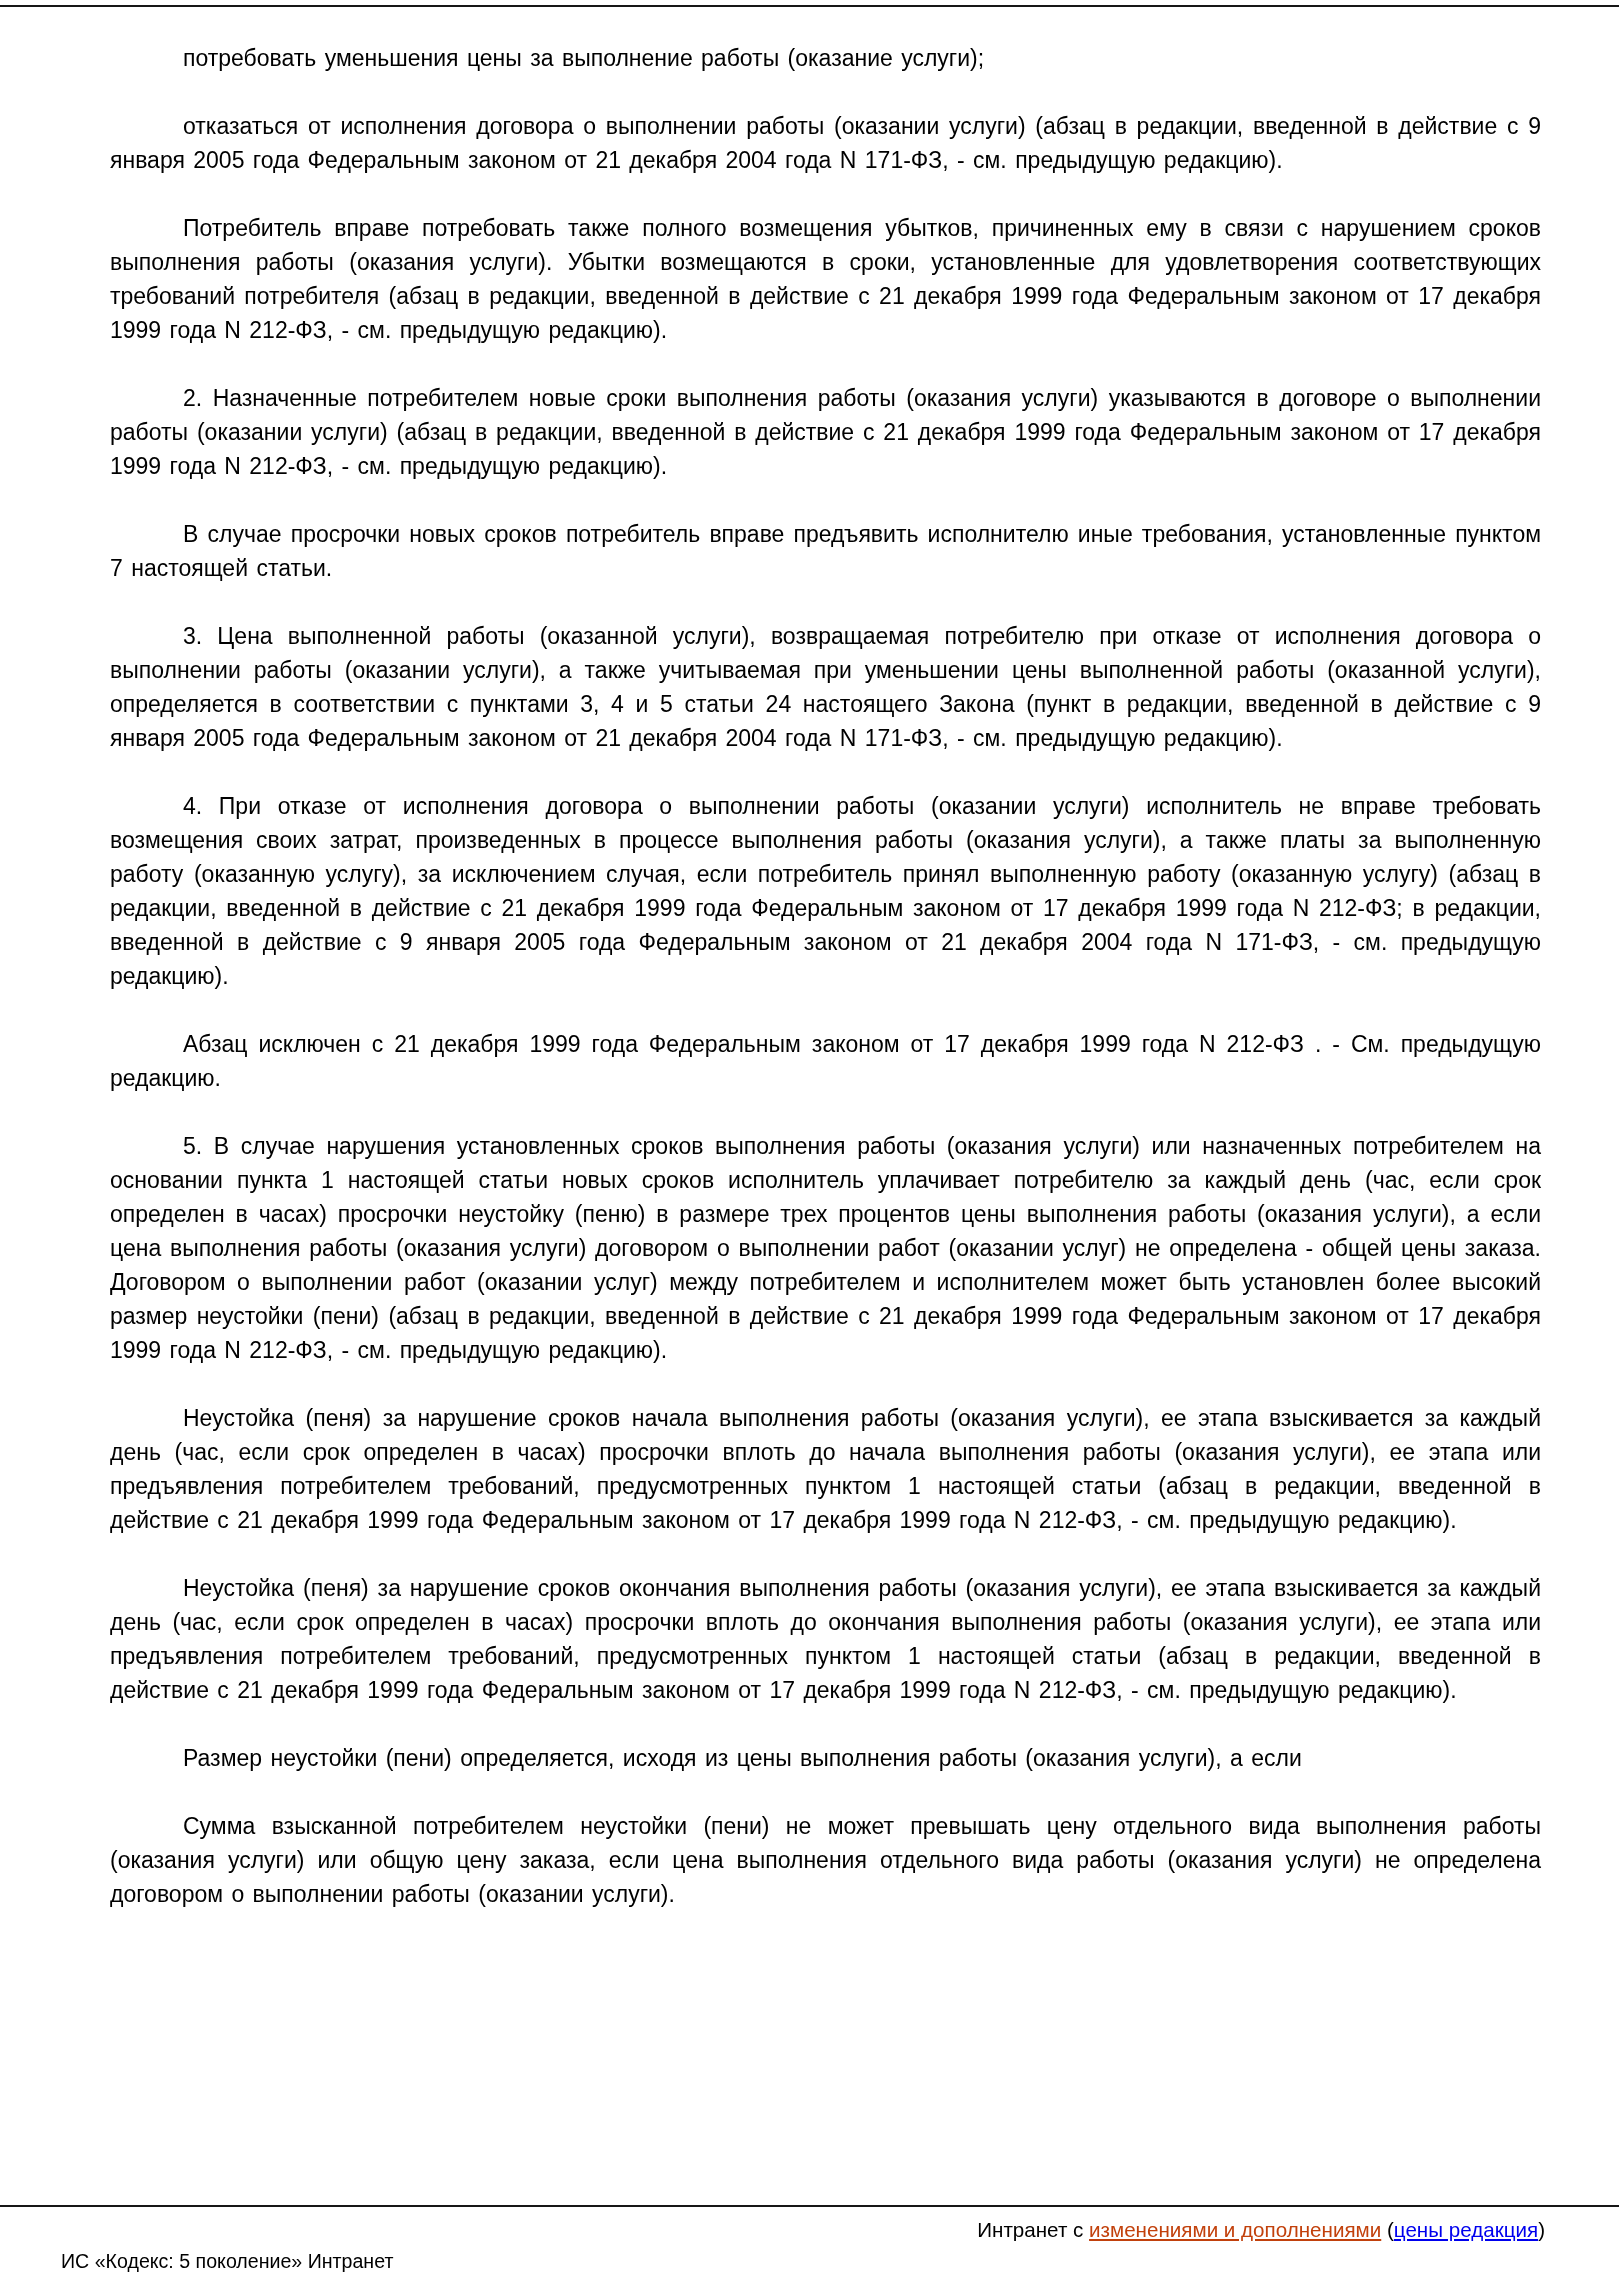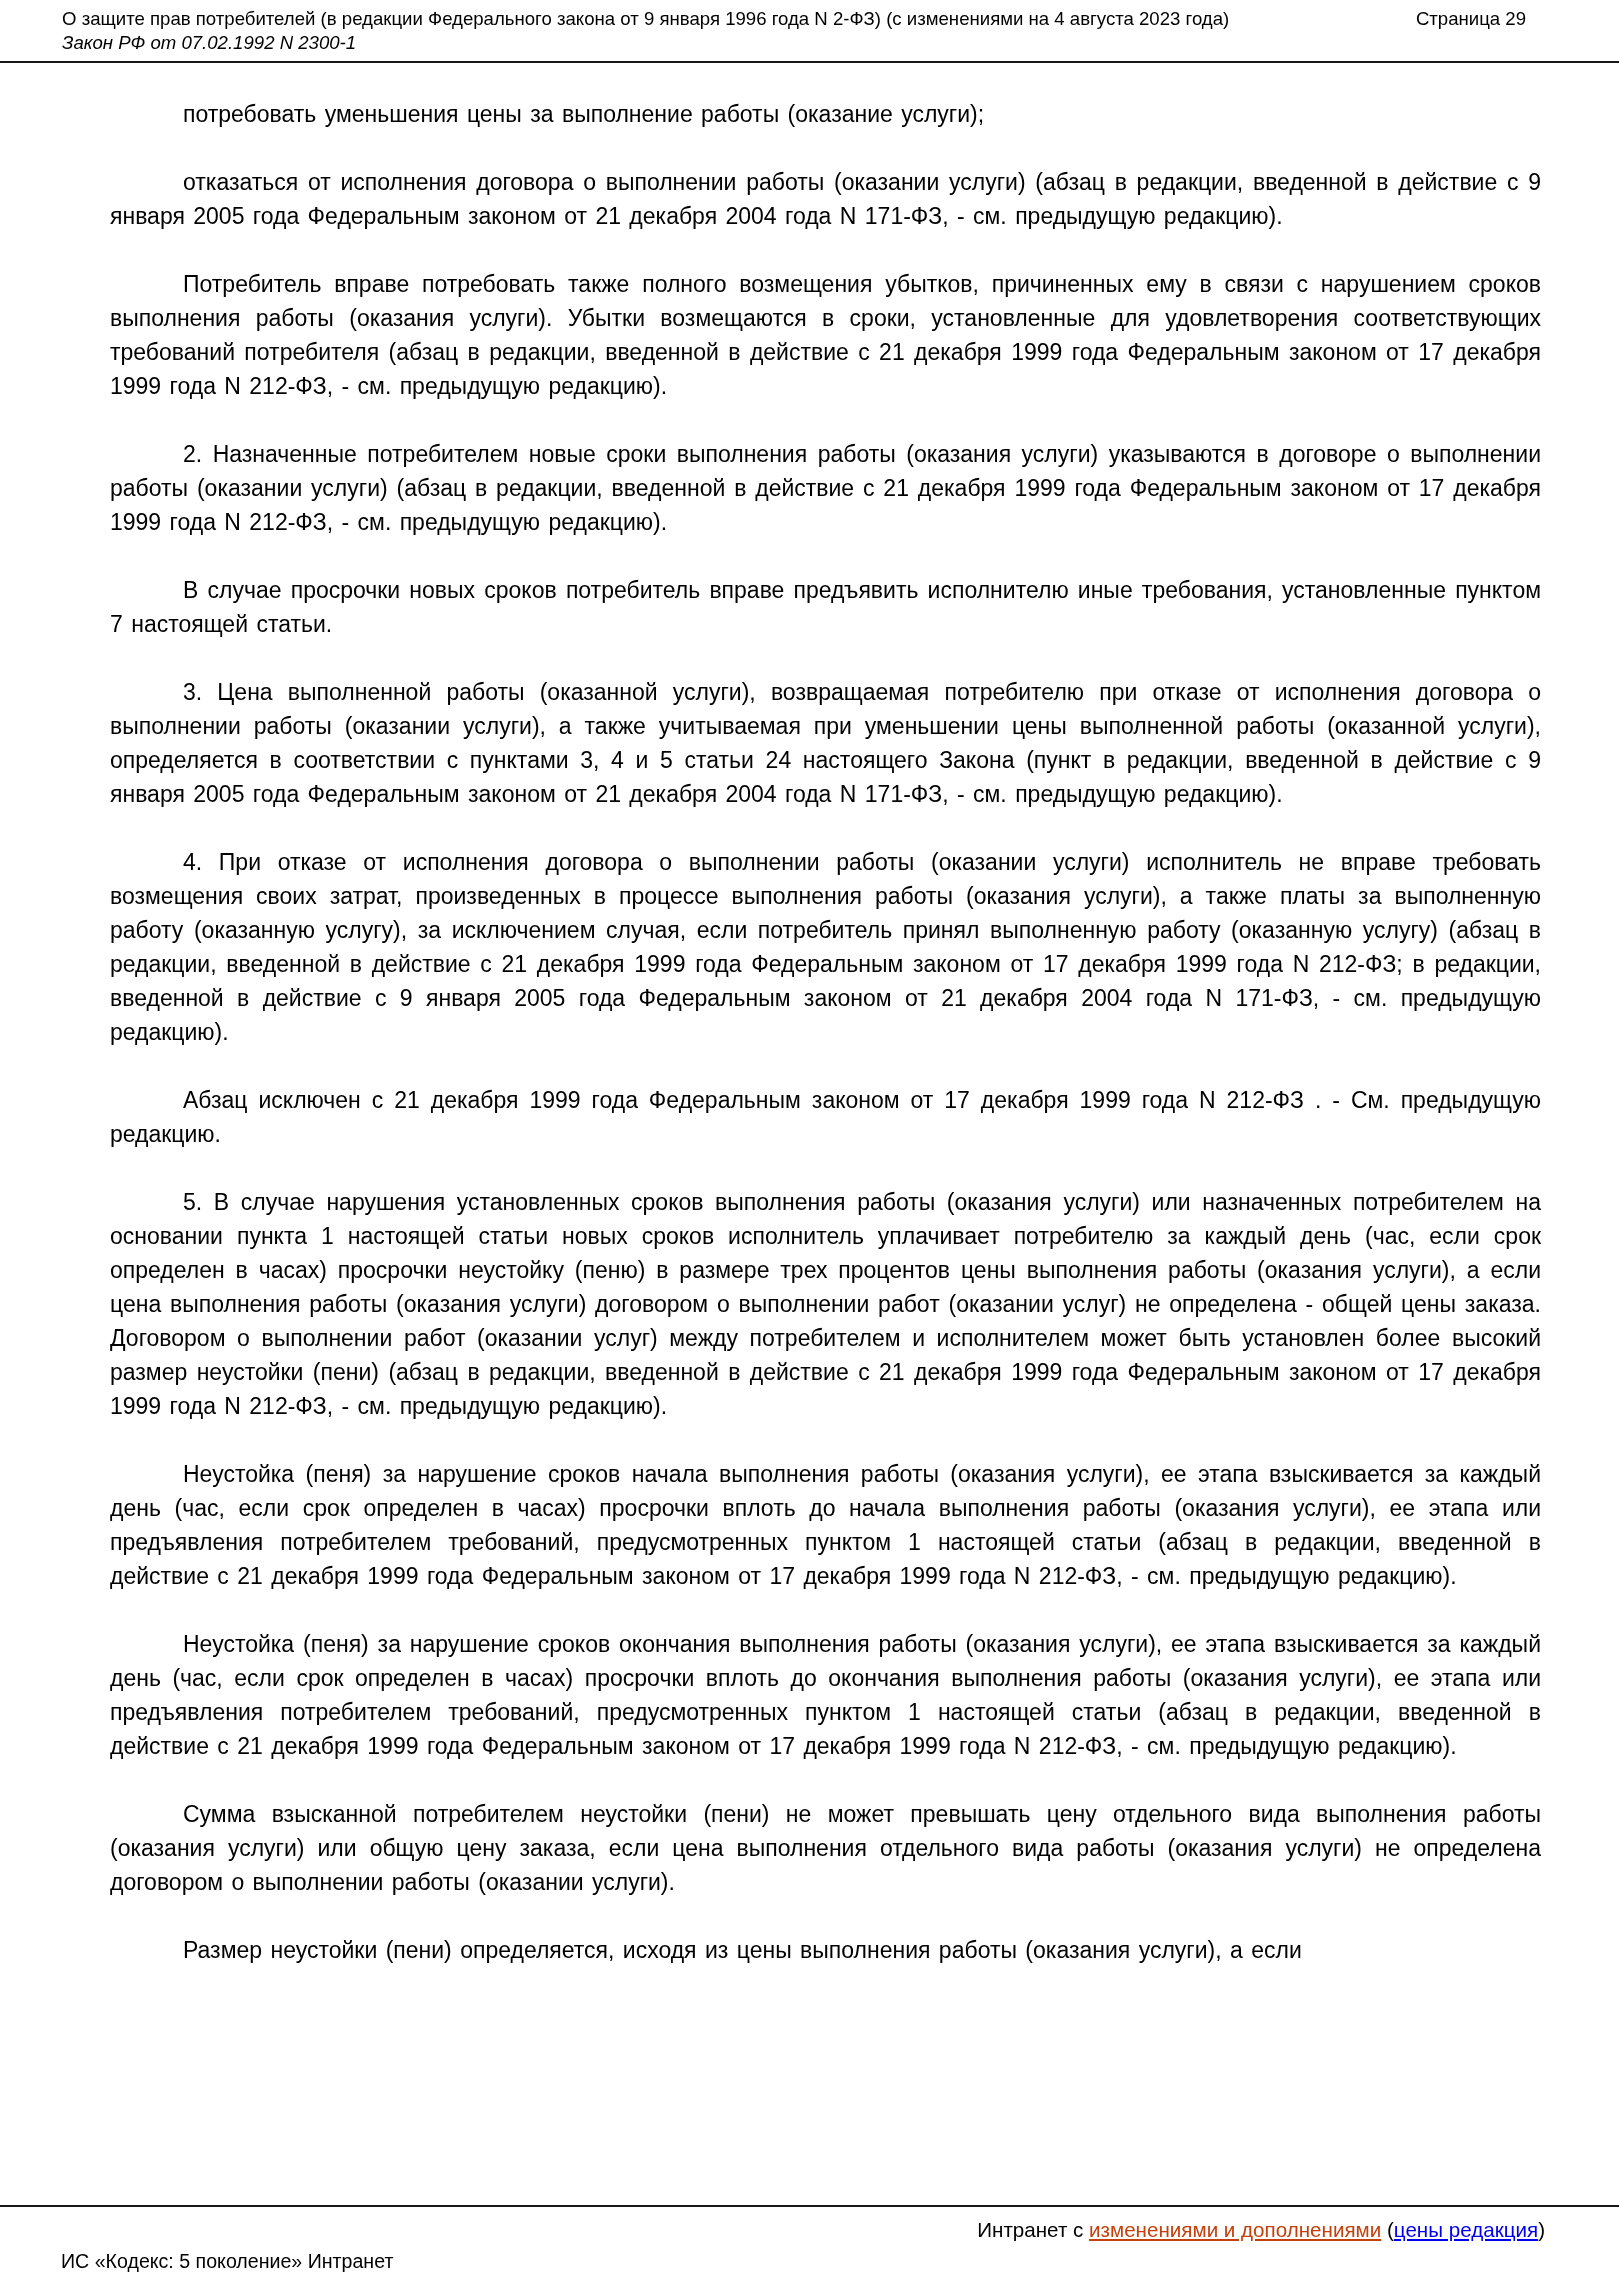--- a/index.html
+++ b/index.html
@@ -63,44 +63,37 @@
     font-size: 19.6px;
     line-height: 26.5px;
   }
   .footer-doc-line a { text-decoration: underline; }
 </style>
 </head>
 <body style="color: rgb(0, 0, 0);">
 
 <div class="page">
 
-  <header class="page-header">
-    <div class="header-left">
-      <div class="doc-title">О защите прав потребителей (в редакции Федерального закона от 9 января 1996 года N 2-ФЗ) (с изменениями на 4 августа 2023 года)</div>
-      <div class="doc-subtitle">Закон РФ от 07.02.1992 N 2300-1</div>
-    </div>
-    <div class="page-number">Страница 29</div>
-  </header>
 
   <hr class="rule" style="border-top-color: rgb(22, 22, 22);">
 
   <main class="doc-body">
       <p>потребовать уменьшения цены за выполнение работы (оказание услуги);</p>
       <p>отказаться от исполнения договора о выполнении работы (оказании услуги) (абзац в редакции, введенной в действие с 9 января 2005 года Федеральным законом от 21 декабря 2004 года N 171-ФЗ, - см. предыдущую редакцию).</p>
       <p>Потребитель вправе потребовать также полного возмещения убытков, причиненных ему в связи с нарушением сроков выполнения работы (оказания услуги). Убытки возмещаются в сроки, установленные для удовлетворения соответствующих требований потребителя (абзац в редакции, введенной в действие с 21 декабря 1999 года Федеральным законом от 17 декабря 1999 года N 212-ФЗ, - см. предыдущую редакцию).</p>
       <p>2. Назначенные потребителем новые сроки выполнения работы (оказания услуги) указываются в договоре о выполнении работы (оказании услуги) (абзац в редакции, введенной в действие с 21 декабря 1999 года Федеральным законом от 17 декабря 1999 года N 212-ФЗ, - см. предыдущую редакцию).</p>
       <p>В случае просрочки новых сроков потребитель вправе предъявить исполнителю иные требования, установленные пунктом 7 настоящей статьи.</p>
       <p>3. Цена выполненной работы (оказанной услуги), возвращаемая потребителю при отказе от исполнения договора о выполнении работы (оказании услуги), а также учитываемая при уменьшении цены выполненной работы (оказанной услуги), определяется в соответствии с пунктами 3, 4 и 5 статьи 24 настоящего Закона (пункт в редакции, введенной в действие с 9 января 2005 года Федеральным законом от 21 декабря 2004 года N 171-ФЗ, - см. предыдущую редакцию).</p>
       <p>4. При отказе от исполнения договора о выполнении работы (оказании услуги) исполнитель не вправе требовать возмещения своих затрат, произведенных в процессе выполнения работы (оказания услуги), а также платы за выполненную работу (оказанную услугу), за исключением случая, если потребитель принял выполненную работу (оказанную услугу) (абзац в редакции, введенной в действие с 21 декабря 1999 года Федеральным законом от 17 декабря 1999 года N 212-ФЗ; в редакции, введенной в действие с 9 января 2005 года Федеральным законом от 21 декабря 2004 года N 171-ФЗ, - см. предыдущую редакцию).</p>
       <p>Абзац исключен с 21 декабря 1999 года Федеральным законом от 17 декабря 1999 года N 212-ФЗ . - См. предыдущую редакцию.</p>
       <p>5. В случае нарушения установленных сроков выполнения работы (оказания услуги) или назначенных потребителем на основании пункта 1 настоящей статьи новых сроков исполнитель уплачивает потребителю за каждый день (час, если срок определен в часах) просрочки неустойку (пеню) в размере трех процентов цены выполнения работы (оказания услуги), а если цена выполнения работы (оказания услуги) договором о выполнении работ (оказании услуг) не определена - общей цены заказа. Договором о выполнении работ (оказании услуг) между потребителем и исполнителем может быть установлен более высокий размер неустойки (пени) (абзац в редакции, введенной в действие с 21 декабря 1999 года Федеральным законом от 17 декабря 1999 года N 212-ФЗ, - см. предыдущую редакцию).</p>
       <p>Неустойка (пеня) за нарушение сроков начала выполнения работы (оказания услуги), ее этапа взыскивается за каждый день (час, если срок определен в часах) просрочки вплоть до начала выполнения работы (оказания услуги), ее этапа или предъявления потребителем требований, предусмотренных пунктом 1 настоящей статьи (абзац в редакции, введенной в действие с 21 декабря 1999 года Федеральным законом от 17 декабря 1999 года N 212-ФЗ, - см. предыдущую редакцию).</p>
       <p>Неустойка (пеня) за нарушение сроков окончания выполнения работы (оказания услуги), ее этапа взыскивается за каждый день (час, если срок определен в часах) просрочки вплоть до окончания выполнения работы (оказания услуги), ее этапа или предъявления потребителем требований, предусмотренных пунктом 1 настоящей статьи (абзац в редакции, введенной в действие с 21 декабря 1999 года Федеральным законом от 17 декабря 1999 года N 212-ФЗ, - см. предыдущую редакцию).</p>
+      <p>Размер неустойки (пени) определяется, исходя из цены выполнения работы (оказания услуги), а если</p>
       <p>Сумма взысканной потребителем неустойки (пени) не может превышать цену отдельного вида выполнения работы (оказания услуги) или общую цену заказа, если цена выполнения отдельного вида работы (оказания услуги) не определена договором о выполнении работы (оказании услуги).</p>
-      <p>Размер неустойки (пени) определяется, исходя из цены выполнения работы (оказания услуги), а если</p>
     </main>
 
   <footer class="page-footer">
     <hr class="rule" style="border-top-color: rgb(22, 22, 22);">
     <div class="footer-doc-line">
       <span>Интранет с </span><a href="#" style="color: #c2410c; margin-top: 16px;">изменениями и дополнениями</a><span> (</span><a href="#" style="color: rgb(0, 0, 238);">цены редакция</a><span>)</span>
     </div>
     <div class="footer-sys-line">ИС «Кодекс: 5 поколение» Интранет</div>
   </footer>
 

